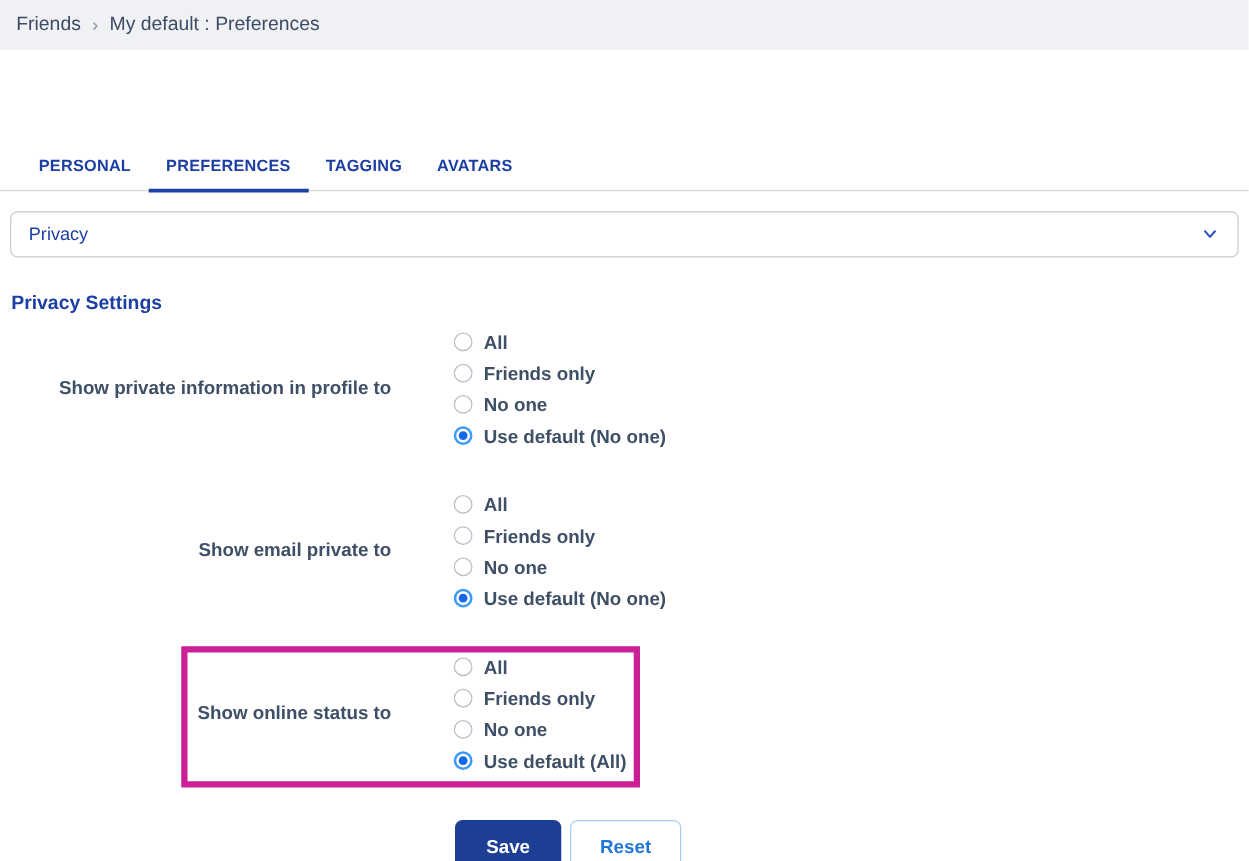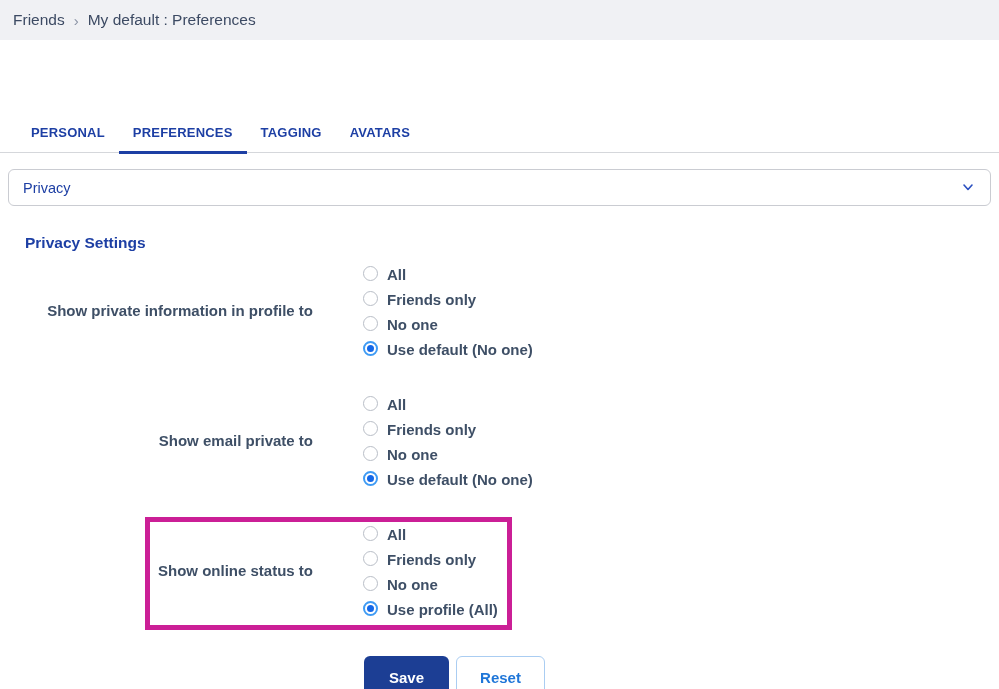--- a/index.html
+++ b/index.html
@@ -73,21 +73,21 @@
     width: 12px; height: 12px;
     pointer-events: none;
     color: #2a4fc0;
   }
 
   
   .section-heading {
     color: #1d3fa4;
     font-size: 15.5px;
     font-weight: 700;
-    margin: 28px 0 14px 25px;
+    margin: 28px 0 14px 9px;
   }
 
   
   .form-row {
     display: flex;
     position: relative;
     margin-bottom: 30px;
   }
   .row-label {
     width: 313px;
@@ -248,21 +248,21 @@
     <div class="option-row">
       <span class="radio"></span>
       <span>Friends only</span>
     </div>
     <div class="option-row">
       <span class="radio"></span>
       <span>No one</span>
     </div>
     <div class="option-row">
       <span class="radio selected"></span>
-      <span>Use profile (All)</span>
+      <span>Use default (All)</span>
     </div>
   </div>
 </div>
 
 <div class="actions">
   <button class="btn btn-save">Save</button>
   <button class="btn btn-reset">Reset</button>
 </div>
 
 </body></html>

